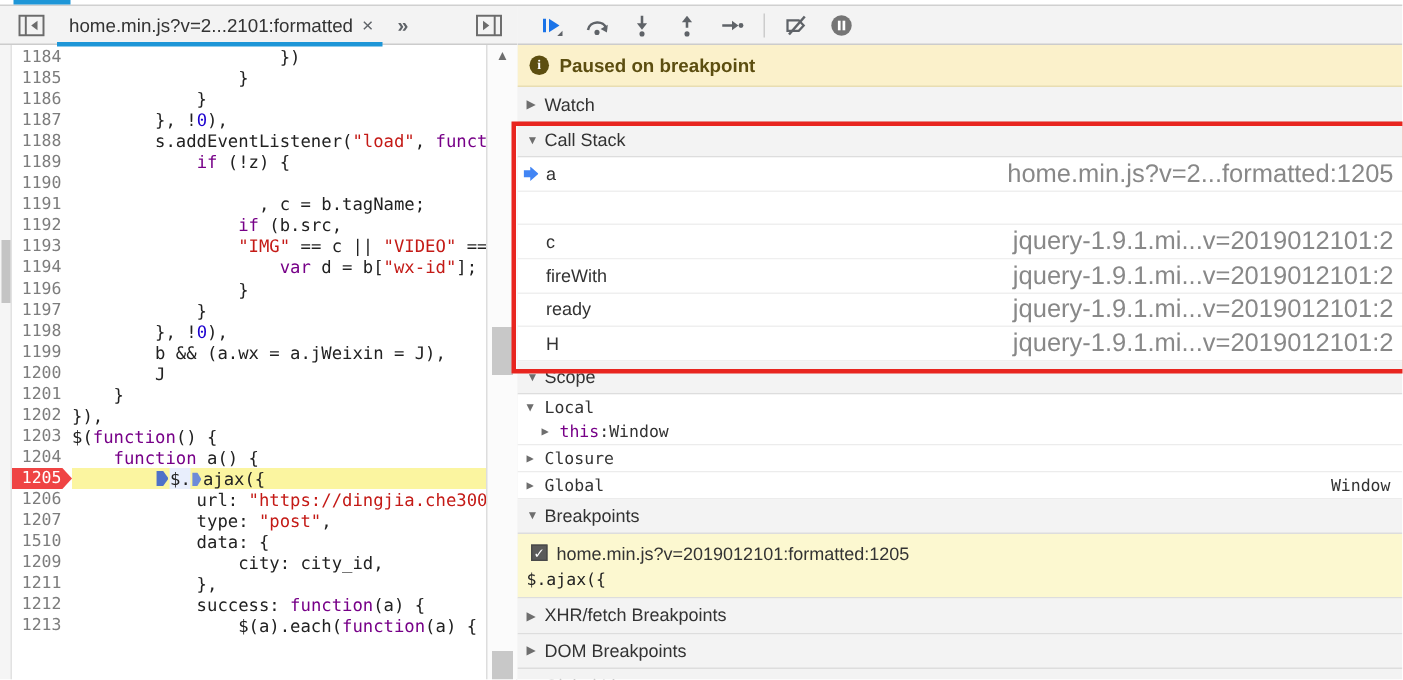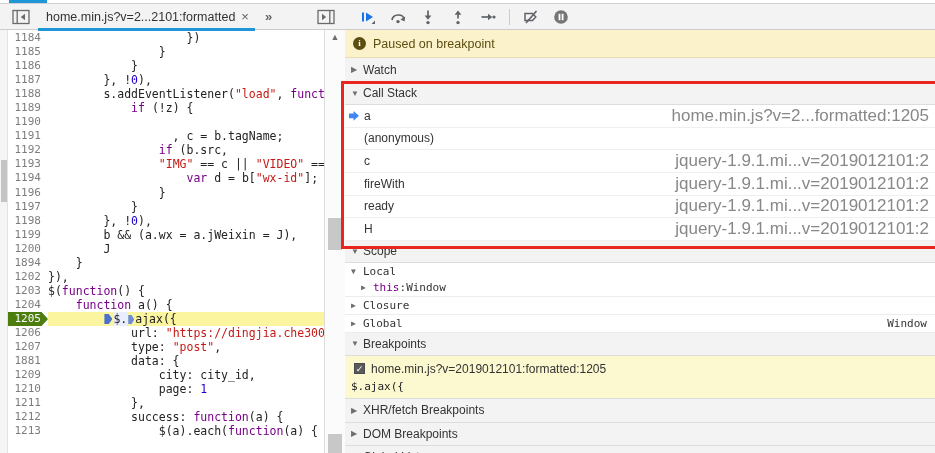--- a/index.html
+++ b/index.html
@@ -38,21 +38,21 @@
   .code-area { position:absolute; left:8px; top:26px; width:316px; height:423px;
                overflow:hidden; padding-top:1px;
                font-family:"DejaVu Sans Mono", monospace; font-size:11.5px; }
   .code-row { display:flex; height:14.05px; line-height:14.05px; white-space:pre; }
   .ln { width:40px; flex:0 0 40px; text-align:right; padding-right:7px; color:#7d7d7d;
         font-size:11px; cursor:pointer; }
   .ct { flex:1; color:#222; overflow:hidden; }
   .tok-k { color:#770088; } .tok-s { color:#c41a16; } .tok-n { color:#1c00cf; } .tok-p { color:#222; }
   .tok-sel { background:#e8eefc; }
   .code-row.exec .ct { background:#fbf5a0; }
-  .code-row.exec .ln { background:#4d7c0f; color:#fff;
+  .code-row.exec .ln { background:#ef4444; color:#fff;
         clip-path:polygon(0 0, 84% 0, 100% 50%, 84% 100%, 0 100%); }
   .marker { display:inline-block; width:8px; height:10px; background:#4e71c8; vertical-align:-1px;
             clip-path:polygon(0 0, 55% 0, 100% 50%, 55% 100%, 0 100%); margin:0 1px; }
   .marker.m2 { width:6px; height:9px; background:#6d8bd8; }
 
   
   .vscroll { position:absolute; left:324px; top:26px; width:21px; height:423px;
              background:#fbfbfb; border-left:1px solid #ddd; }
   .vs-up { position:absolute; top:2px; left:0; width:20px; text-align:center; color:#6e6e6e; font-size:9px; cursor:pointer; }
   .vs-thumb { position:absolute; left:3px; top:188px; width:14px; height:32px; background:#c8c8c8; cursor:pointer; }
@@ -63,21 +63,21 @@
                  display:flex; align-items:center; padding-left:8px; }
   .tool-btn { width:16px; height:16px; margin:0 7px; cursor:pointer; flex:0 0 auto; }
   .tool-sep { width:1px; height:16px; background:#ccc; margin:0 6px; }
 
   
   .paused { height:28px; background:#fbf1cb; border-bottom:1px solid #e8ddb2;
             display:flex; align-items:center; padding-left:8px; }
   .info-ic { width:13px; height:13px; border-radius:50%; background:#5c4e10; color:#fff;
              font-size:9px; font-weight:bold; text-align:center; line-height:13px;
              font-family:"Liberation Serif", serif; flex:0 0 auto; }
-  .paused .msg { margin-left:7px; color:#5c4e10; font-weight:normal; font-size:12.5px; }
+  .paused .msg { margin-left:7px; color:#5c4e10; font-weight:bold; font-size:12.5px; }
 
   
   .sec-h { background:#f3f3f3; border-bottom:1px solid #ddd; display:flex; align-items:center;
            padding-left:6px; color:#333; font-size:12px; cursor:pointer; }
   .arrow { color:#6e6e6e; font-size:8px; width:12px; flex:0 0 12px; }
   .h-watch { height:24px; } .h-cs { height:23px; } .h-scope { height:22px; }
   .h-bp { height:23px; } .h-xhr { height:24px; } .h-dom { height:23px; } .h-gl { height:24px; }
 
   .stack-row { height:22.66px; display:flex; align-items:center; padding:0 6px 0 4px;
                border-bottom:1px solid #efefef; cursor:pointer; background:#fff; }
@@ -151,30 +151,29 @@
         <div class="code-row"><div class="ln">1190</div></div>
         <div class="code-row"><div class="ln">1191</div><div class="ct"><span class="tok-p">                  , c = b.tagName;</span></div></div>
         <div class="code-row"><div class="ln">1192</div><div class="ct"><span class="tok-p">                </span><span class="tok-k">if</span><span class="tok-p"> (b.src,</span></div></div>
         <div class="code-row"><div class="ln">1193</div><div class="ct"><span class="tok-p">                </span><span class="tok-s">"IMG"</span><span class="tok-p"> == c || </span><span class="tok-s">"VIDEO"</span><span class="tok-p"> == c) {</span></div></div>
         <div class="code-row"><div class="ln">1194</div><div class="ct"><span class="tok-p">                    </span><span class="tok-k">var</span><span class="tok-p"> d = b[</span><span class="tok-s">"wx-id"</span><span class="tok-p">];</span></div></div>
         <div class="code-row"><div class="ln">1196</div><div class="ct"><span class="tok-p">                }</span></div></div>
         <div class="code-row"><div class="ln">1197</div><div class="ct"><span class="tok-p">            }</span></div></div>
         <div class="code-row"><div class="ln">1198</div><div class="ct"><span class="tok-p">        }, !</span><span class="tok-n">0</span><span class="tok-p">),</span></div></div>
         <div class="code-row"><div class="ln">1199</div><div class="ct"><span class="tok-p">        b &amp;&amp; (a.wx = a.jWeixin = J),</span></div></div>
         <div class="code-row"><div class="ln">1200</div><div class="ct"><span class="tok-p">        J</span></div></div>
-        <div class="code-row"><div class="ln">1894</div><div class="ct"><span class="tok-p">    }</span></div></div>
+        <div class="code-row"><div class="ln">1201</div><div class="ct"><span class="tok-p">    }</span></div></div>
         <div class="code-row"><div class="ln">1202</div><div class="ct"><span class="tok-p">}),</span></div></div>
         <div class="code-row"><div class="ln">1203</div><div class="ct"><span class="tok-p">$(</span><span class="tok-k">function</span><span class="tok-p">() {</span></div></div>
         <div class="code-row"><div class="ln">1204</div><div class="ct"><span class="tok-p">    </span><span class="tok-k">function</span><span class="tok-p"> a() {</span></div></div>
         <div class="code-row exec"><div class="ln bp">1205</div><div class="ct"><span class="tok-p">        </span><span class="marker"></span><span class="tok-sel">$.</span><span class="marker m2"></span><span class="tok-p">ajax({</span></div></div>
         <div class="code-row"><div class="ln">1206</div><div class="ct"><span class="tok-p">            url: </span><span class="tok-s">"https://dingjia.che300.c</span></div></div>
         <div class="code-row"><div class="ln">1207</div><div class="ct"><span class="tok-p">            type: </span><span class="tok-s">"post"</span><span class="tok-p">,</span></div></div>
-        <div class="code-row"><div class="ln">1881</div><div class="ct"><span class="tok-p">            data: {</span></div></div>
+        <div class="code-row"><div class="ln">1510</div><div class="ct"><span class="tok-p">            data: {</span></div></div>
         <div class="code-row"><div class="ln">1209</div><div class="ct"><span class="tok-p">                city: city_id,</span></div></div>
-        <div class="code-row"><div class="ln">1210</div><div class="ct"><span class="tok-p">                page: </span><span class="tok-n">1</span></div></div>
         <div class="code-row"><div class="ln">1211</div><div class="ct"><span class="tok-p">            },</span></div></div>
         <div class="code-row"><div class="ln">1212</div><div class="ct"><span class="tok-p">            success: </span><span class="tok-k">function</span><span class="tok-p">(a) {</span></div></div>
         <div class="code-row"><div class="ln">1213</div><div class="ct"><span class="tok-p">                $(a).each(</span><span class="tok-k">function</span><span class="tok-p">(a) {</span></div></div>
       </div>
 
     <div class="vscroll">
       <div class="vs-up">▲</div>
       <div class="vs-thumb"></div>
       <div class="vs-bottom"></div>
     </div>
@@ -236,21 +235,20 @@
     </div>
 
     <div id="stack-rows">
         <div class="stack-row">
           <span class="frame-ic cur"></span>
           <span class="fn">a</span>
           <span class="loc">home.min.js?v=2...formatted:1205</span>
         </div>
         <div class="stack-row">
           <span class="frame-ic"></span>
-          <span class="fn">(anonymous)</span>
         </div>
         <div class="stack-row">
           <span class="frame-ic"></span>
           <span class="fn">c</span>
           <span class="loc">jquery-1.9.1.mi...v=2019012101:2</span>
         </div>
         <div class="stack-row">
           <span class="frame-ic"></span>
           <span class="fn">fireWith</span>
           <span class="loc">jquery-1.9.1.mi...v=2019012101:2</span>

